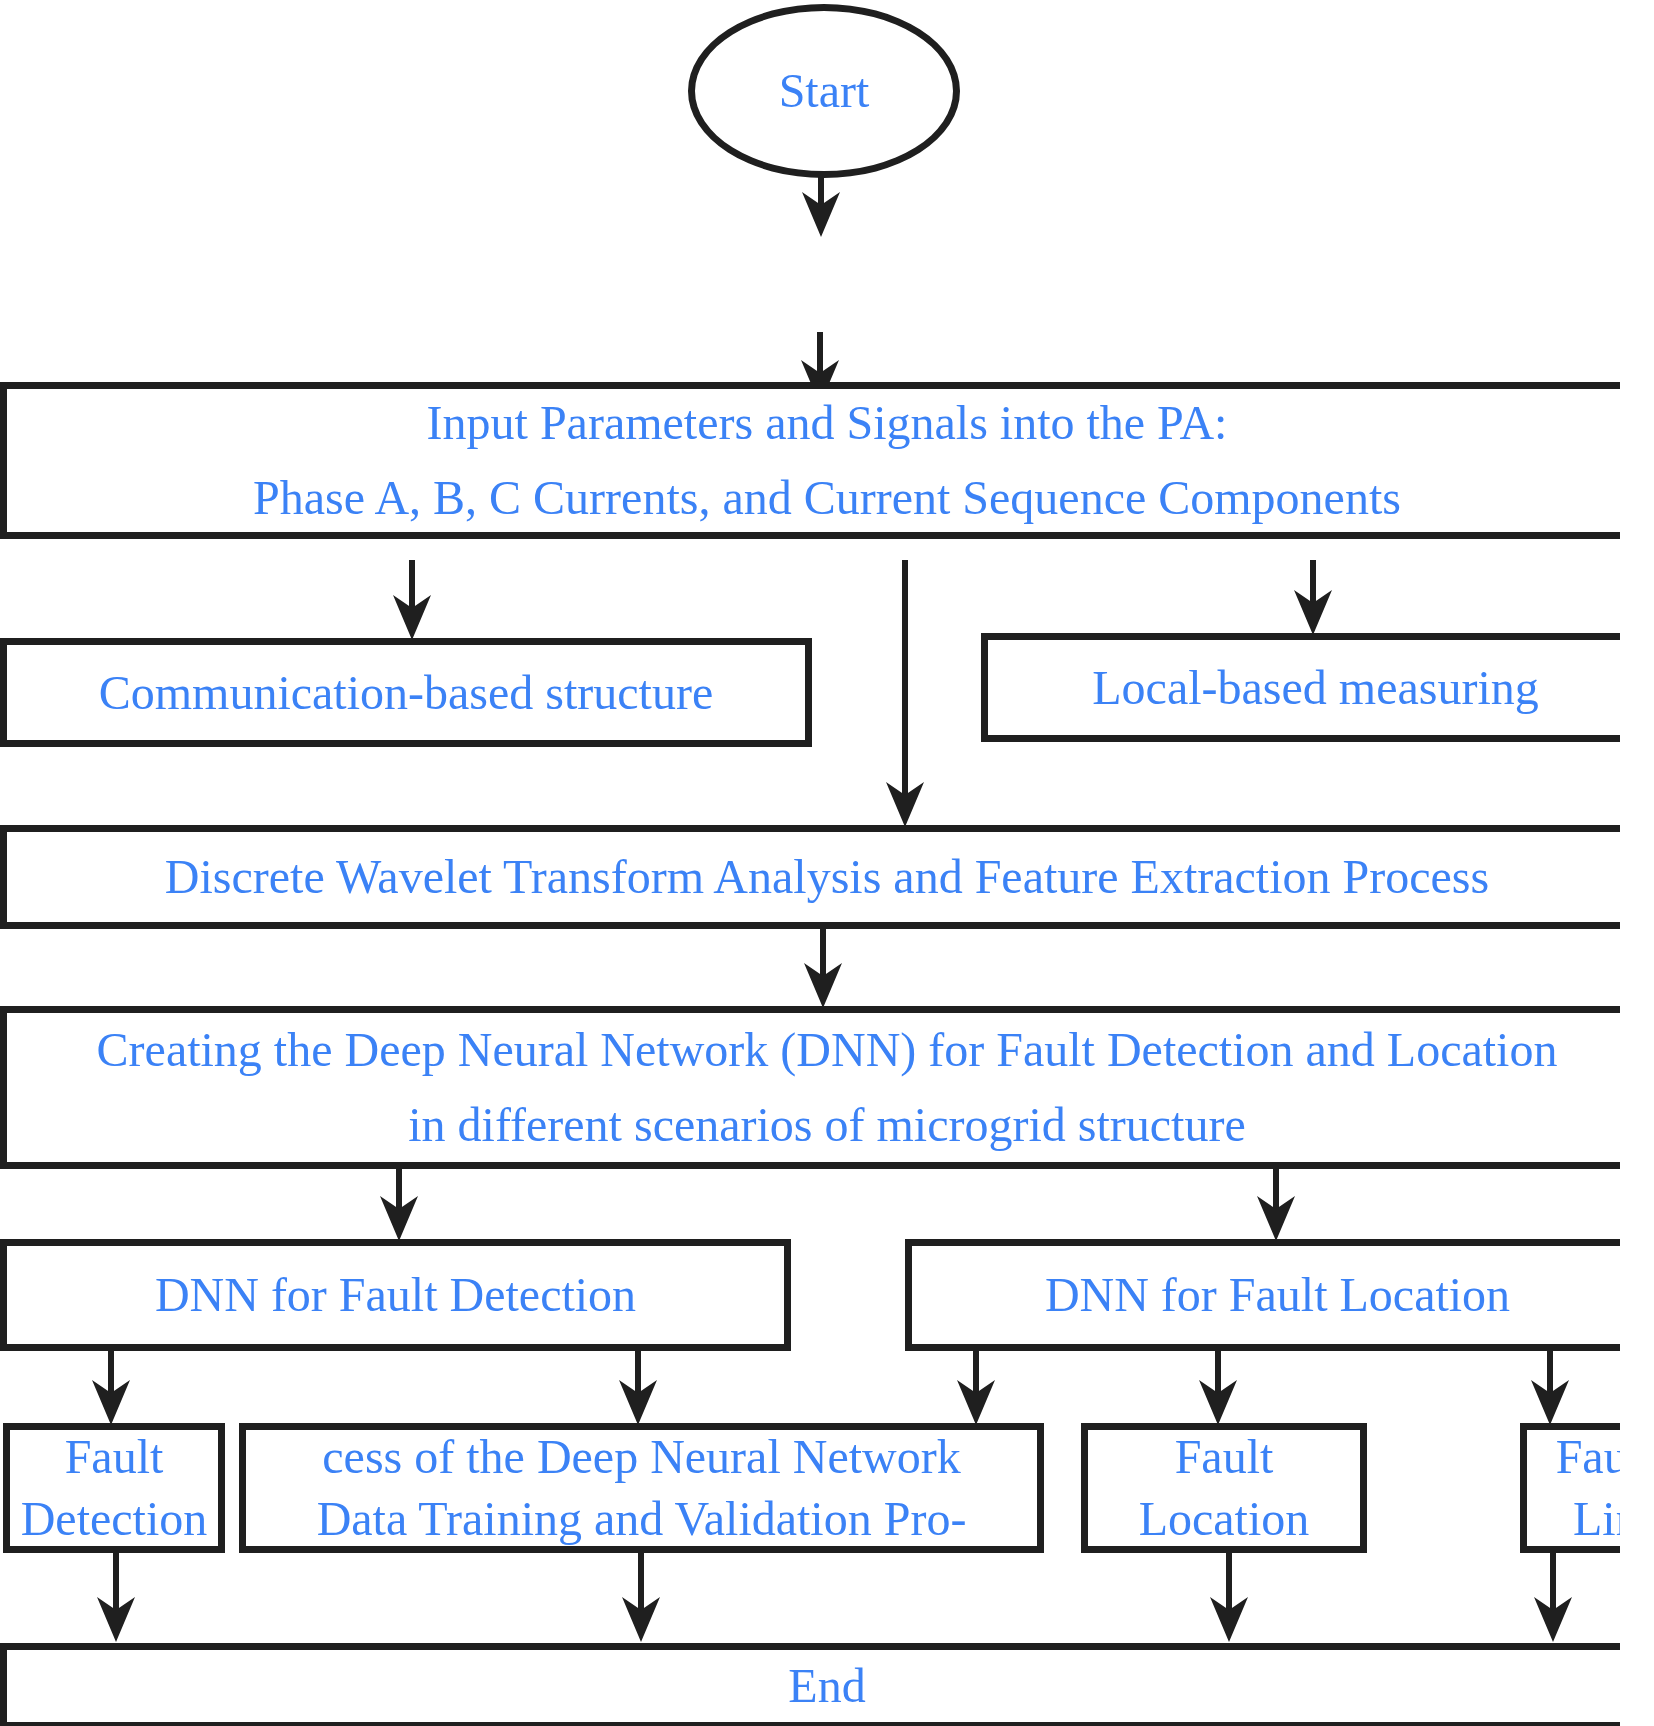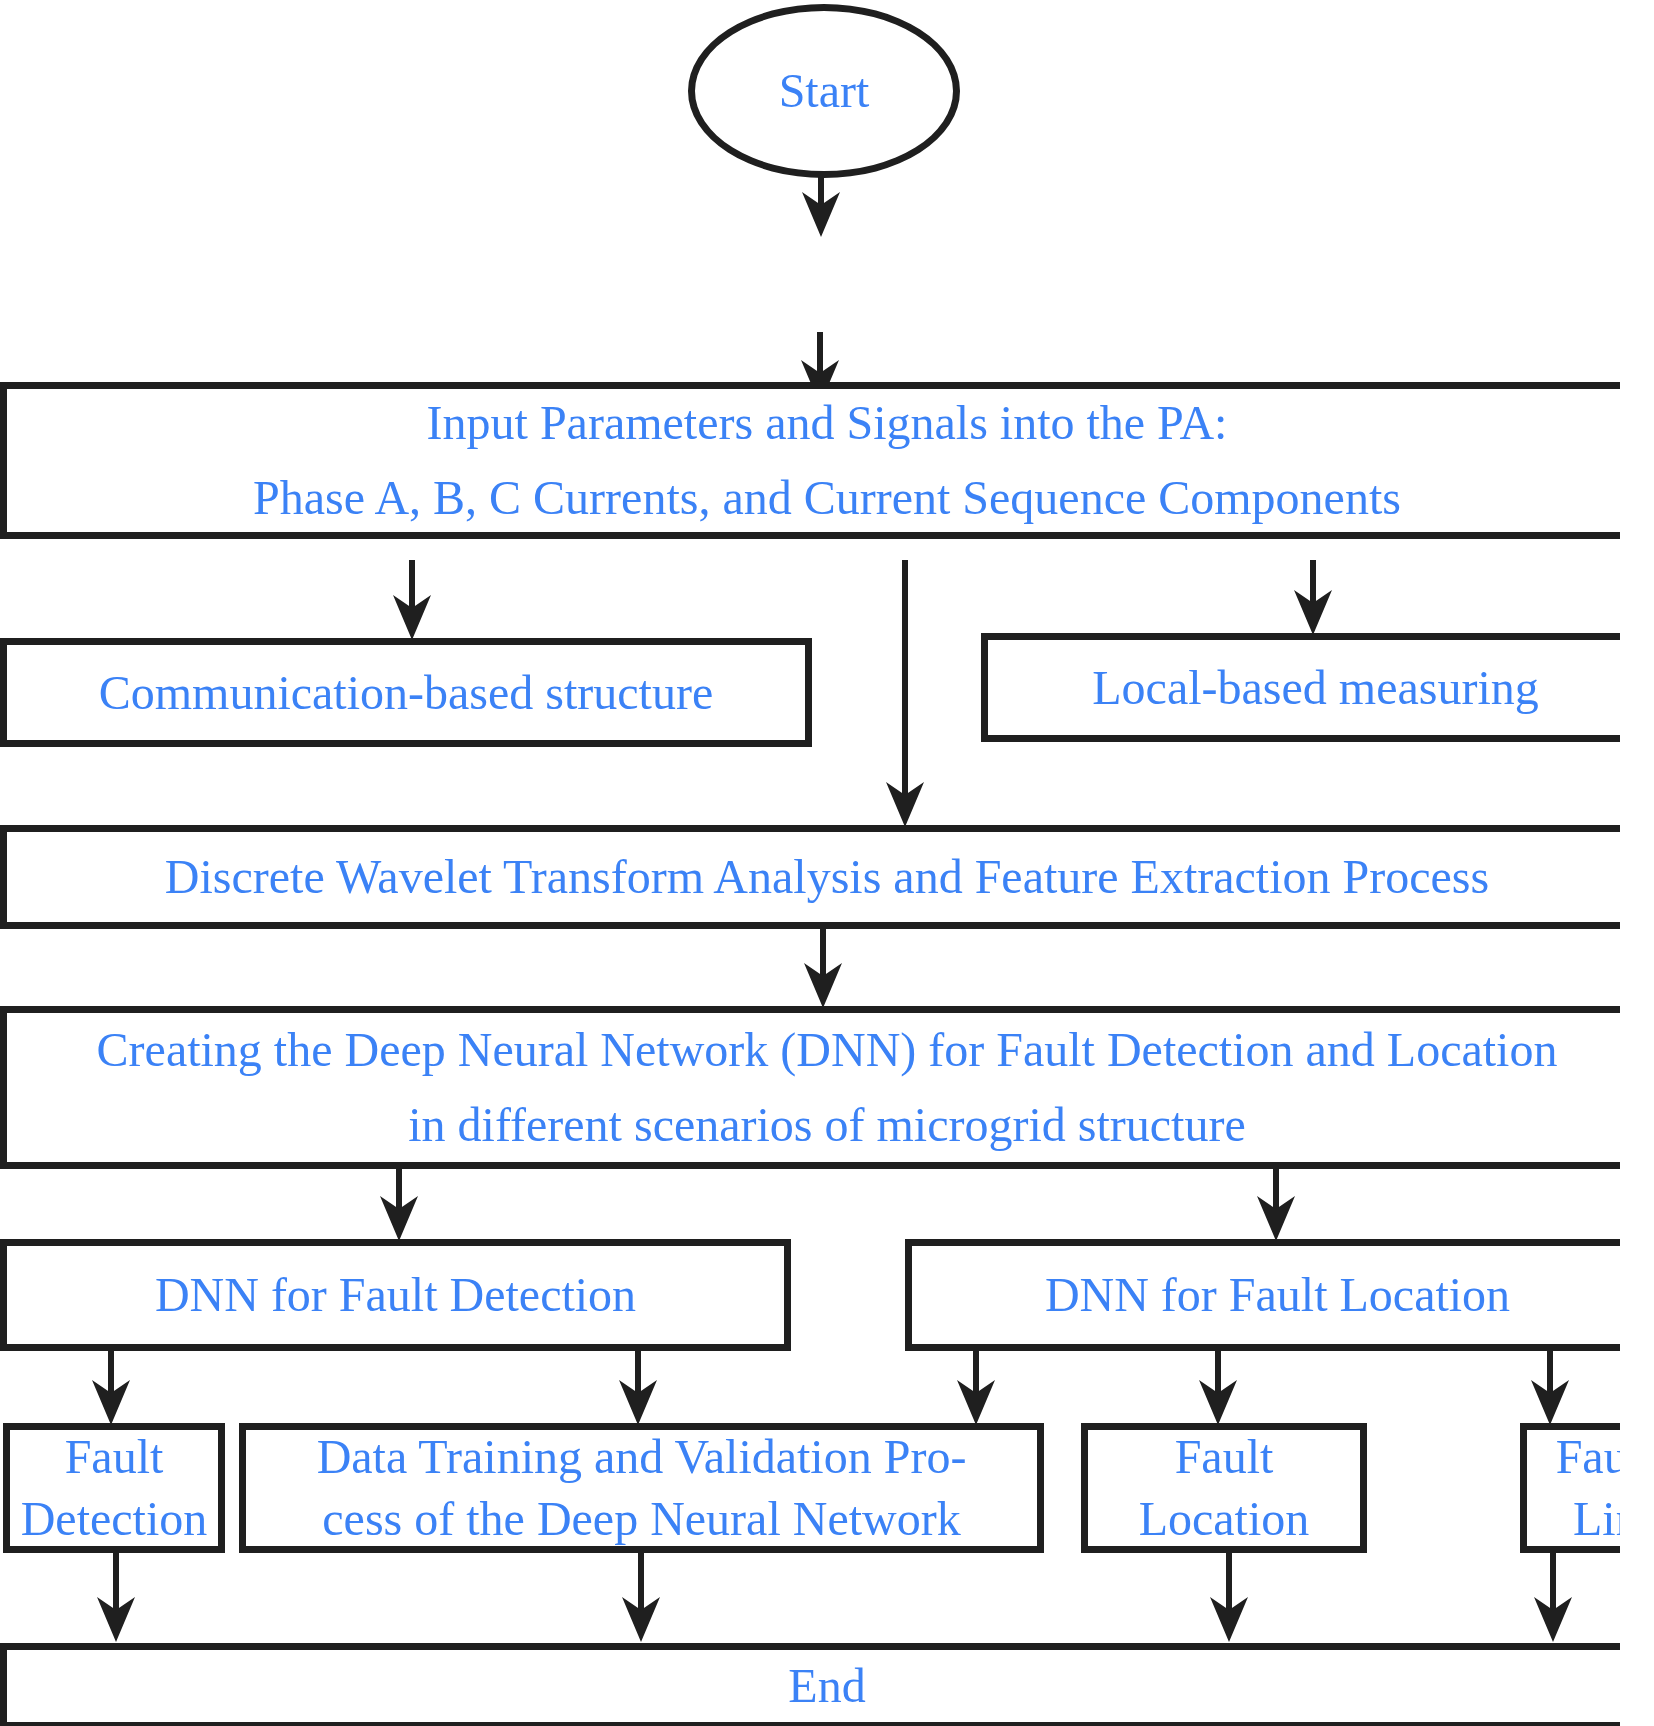--- a/index.html
+++ b/index.html
@@ -158,22 +158,22 @@
   <div class="node" style="left:905px; top:1239px; width:745px; height:112px;">
     <span class="ln">DNN for Fault Location</span>
   </div>
 
   <div class="node tight" style="left:3px; top:1423px; width:222px; height:130px;">
     <span class="ln">Fault</span>
     <span class="ln">Detection</span>
   </div>
 
   <div class="node tight" style="left:239px; top:1423px; width:805px; height:130px;">
+    <span class="ln">cess of the Deep Neural Network</span>
     <span class="ln">Data Training and Validation Pro-</span>
-    <span class="ln">cess of the Deep Neural Network</span>
   </div>
 
   <div class="node tight" style="left:1081px; top:1423px; width:286px; height:130px;">
     <span class="ln">Fault</span>
     <span class="ln">Location</span>
   </div>
 
   <div class="node tight" style="left:1520px; top:1423px; width:194px; height:130px;">
     <span class="ln">Faulty</span>
     <span class="ln">Line</span>

